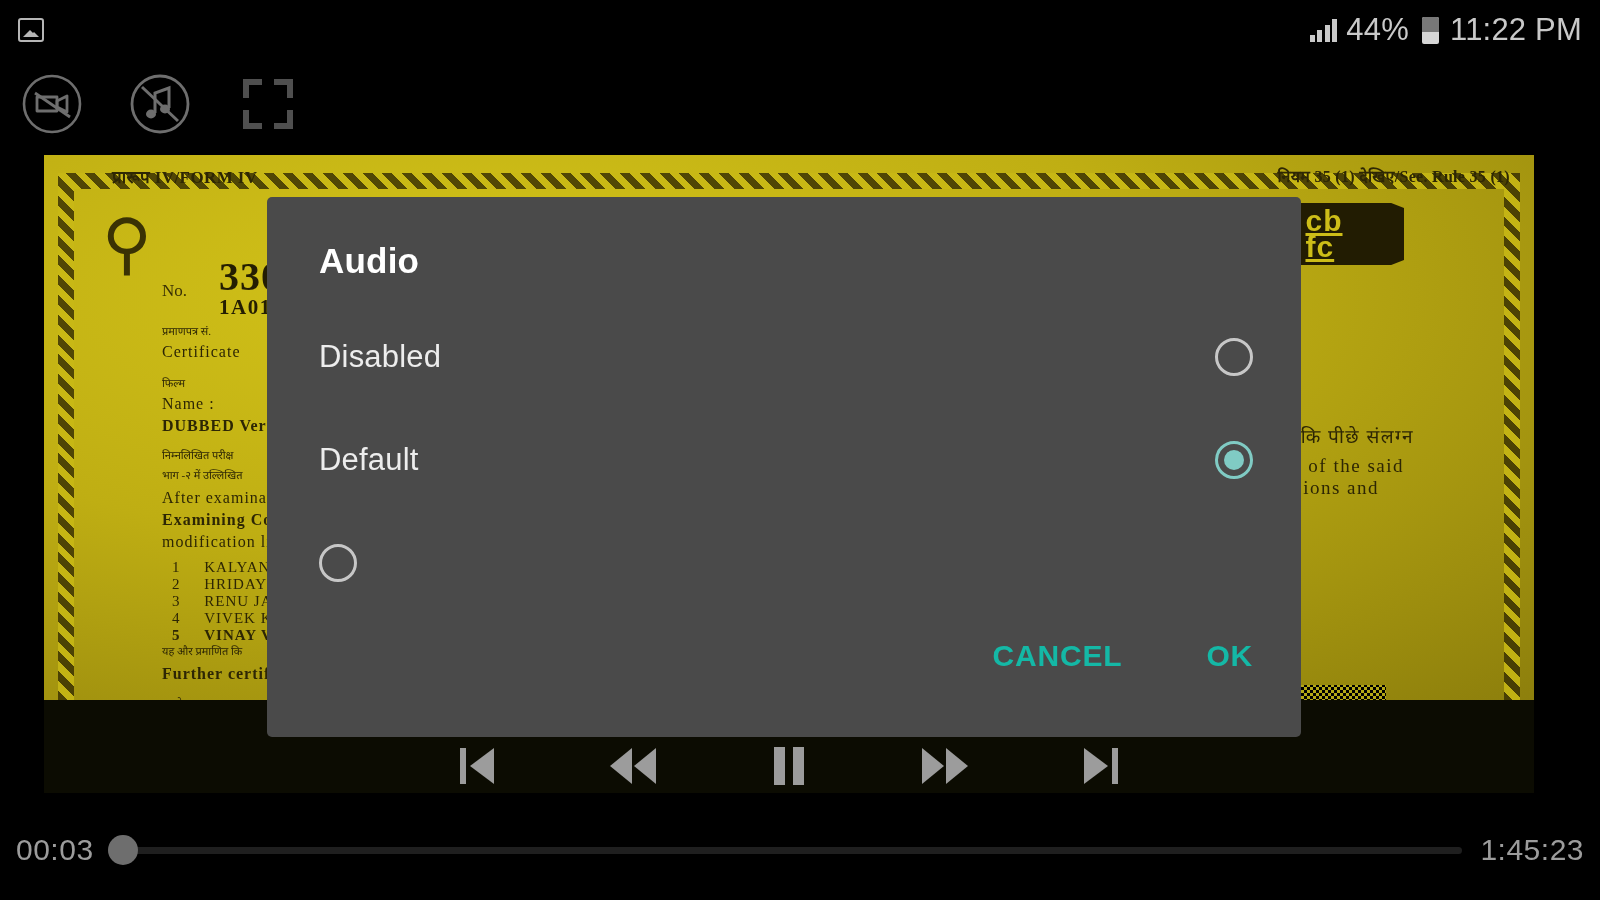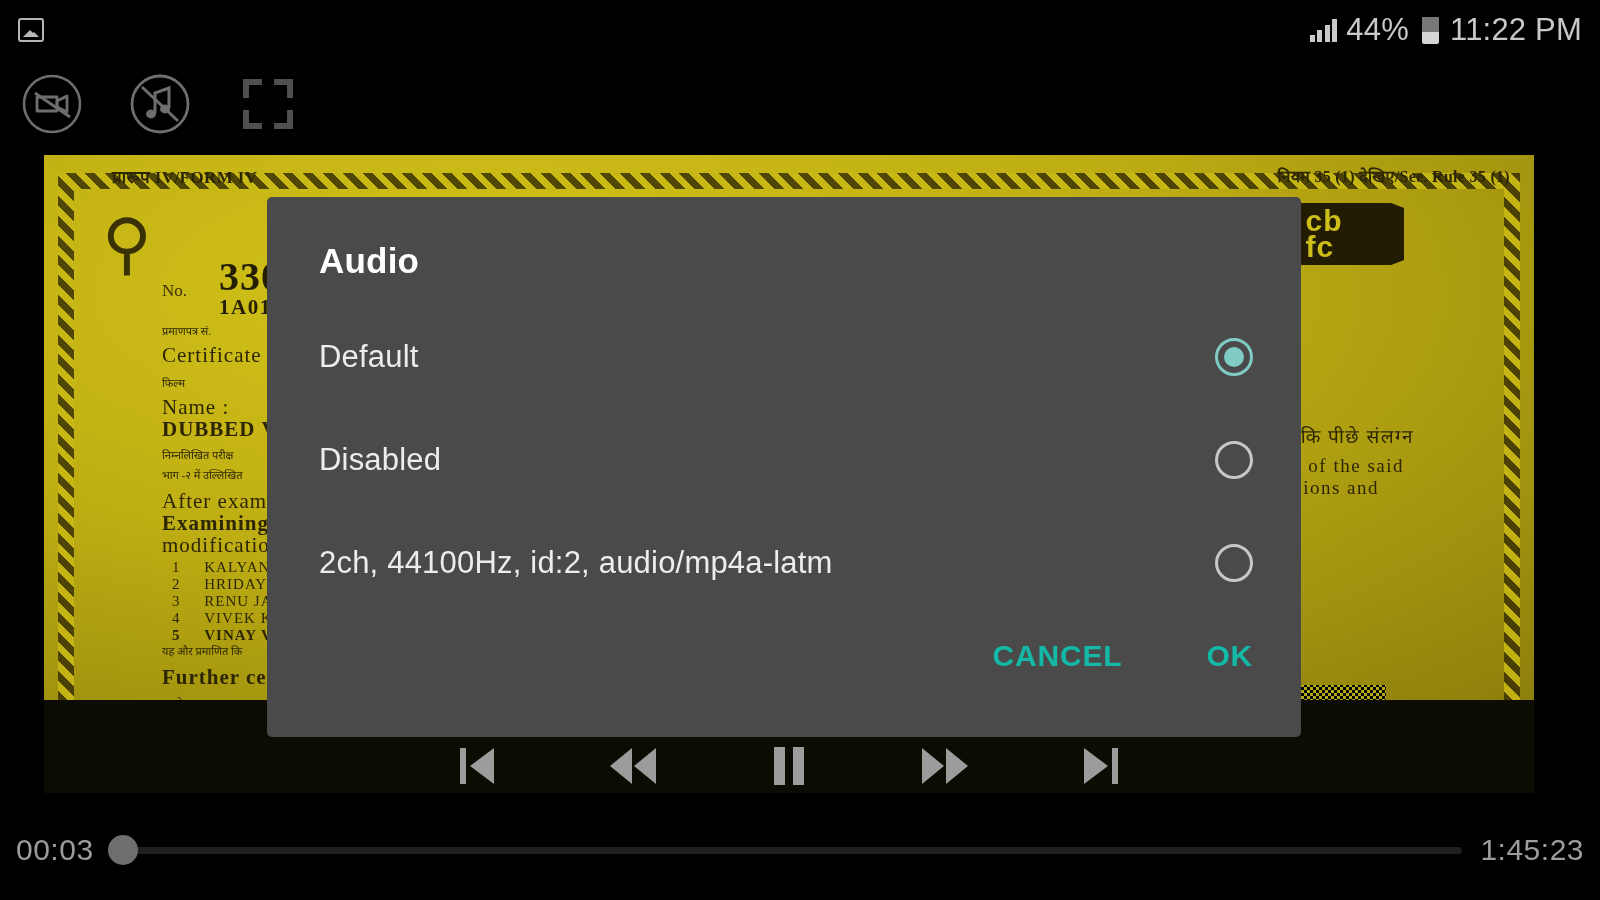--- a/index.html
+++ b/index.html
@@ -216,21 +216,21 @@
     letter-spacing: 1.5px;
   }
   .cert-line {
     position: absolute;
     left: 118px;
     font-family: "Liberation Serif", serif;
     color: #2d2604;
     white-space: nowrap;
   }
   .cert-hindi { font-size: 11px; }
-  .cert-eng { font-size: 21px; letter-spacing: 1px; text-align: center; }
+  .cert-eng { font-size: 16px; letter-spacing: 1px; text-align: center; }
   .cert-bold { font-weight: bold; }
   .cert-list {
     position: absolute;
     left: 128px;
     font-family: "Liberation Serif", serif;
     font-size: 15px;
     color: #2d2604;
     letter-spacing: 1px;
   }
   .cert-right-line {
@@ -518,21 +518,21 @@
       <div class="cert-line cert-hindi" style="top:540px;">आयोजक का नाम</div>
       <div class="cert-line cert-eng" style="top:560px;">Name of Applicant</div>
       <div class="cert-line cert-hindi" style="top:592px;">निर्माता का नाम</div>
       <div class="cert-line cert-eng" style="top:612px;">Name of Producer</div>
 
       <div class="cert-right-line" style="right:120px; top:268px;">त कि पीछे संलग्न</div>
       <div class="cert-right-line" style="right:130px; top:300px;">ons of the said</div>
       <div class="cert-right-line" style="right:155px; top:322px;">excisions and</div>
 
       <div class="cbfc-logo">
-        <div style="text-align:left;">
+        <div style="text-align:left;text-decoration:underline;">
           <div>cb</div>
           <div>fc</div>
         </div>
       </div>
       <div class="qr"></div>
       <div class="sig">TAVA)</div>
       <div class="sig" style="top:636px; right:158px;">Officer</div>
     </div>
     <div class="video-dark-bottom"></div>
   </div>
@@ -577,29 +577,28 @@
       <div class="seek-thumb"></div>
     </div>
     <span class="time-total">1:45:23</span>
   </div>
 
   <div class="dialog">
     <div class="dialog-title">Audio</div>
 
     <div class="options">
       <div class="option-row">
+        <span class="option-label">Disabled</span>
+        <span class="radio"></span>
+      </div>
+      <div class="option-row">
         <span class="option-label">Default</span>
         <span class="radio checked"></span>
       </div>
       <div class="option-row">
-        <span class="option-label">Disabled</span>
-        <span class="radio"></span>
-      </div>
-      <div class="option-row">
-        <span class="option-label">2ch, 44100Hz, id:2, audio/mp4a-latm</span>
         <span class="radio"></span>
       </div>
     </div>
 
     <div class="dialog-actions">
       <button class="action-btn">CANCEL</button>
       <button class="action-btn">OK</button>
     </div>
   </div>
 

